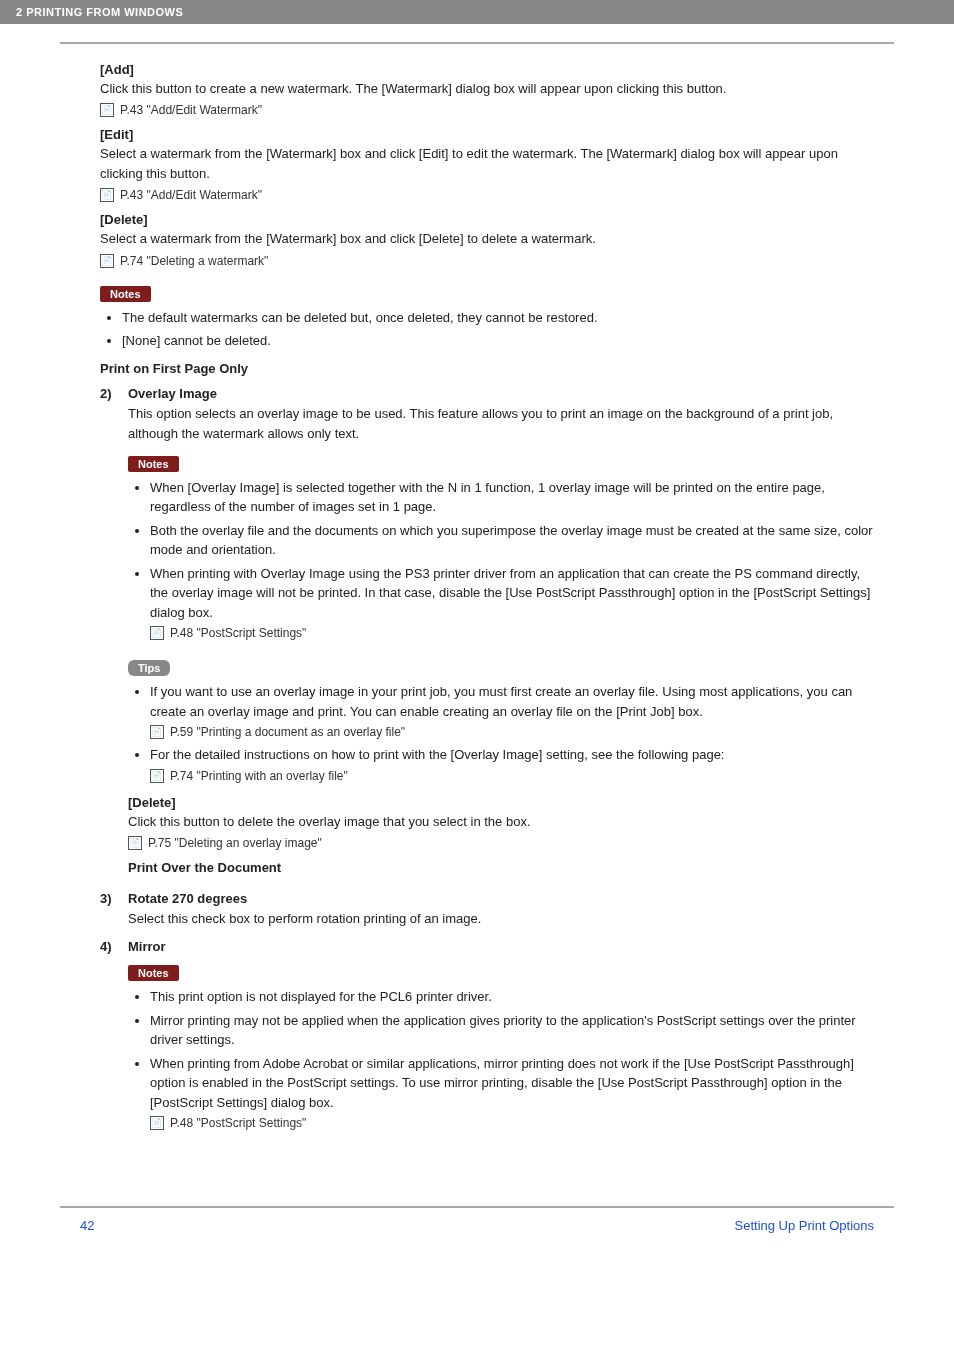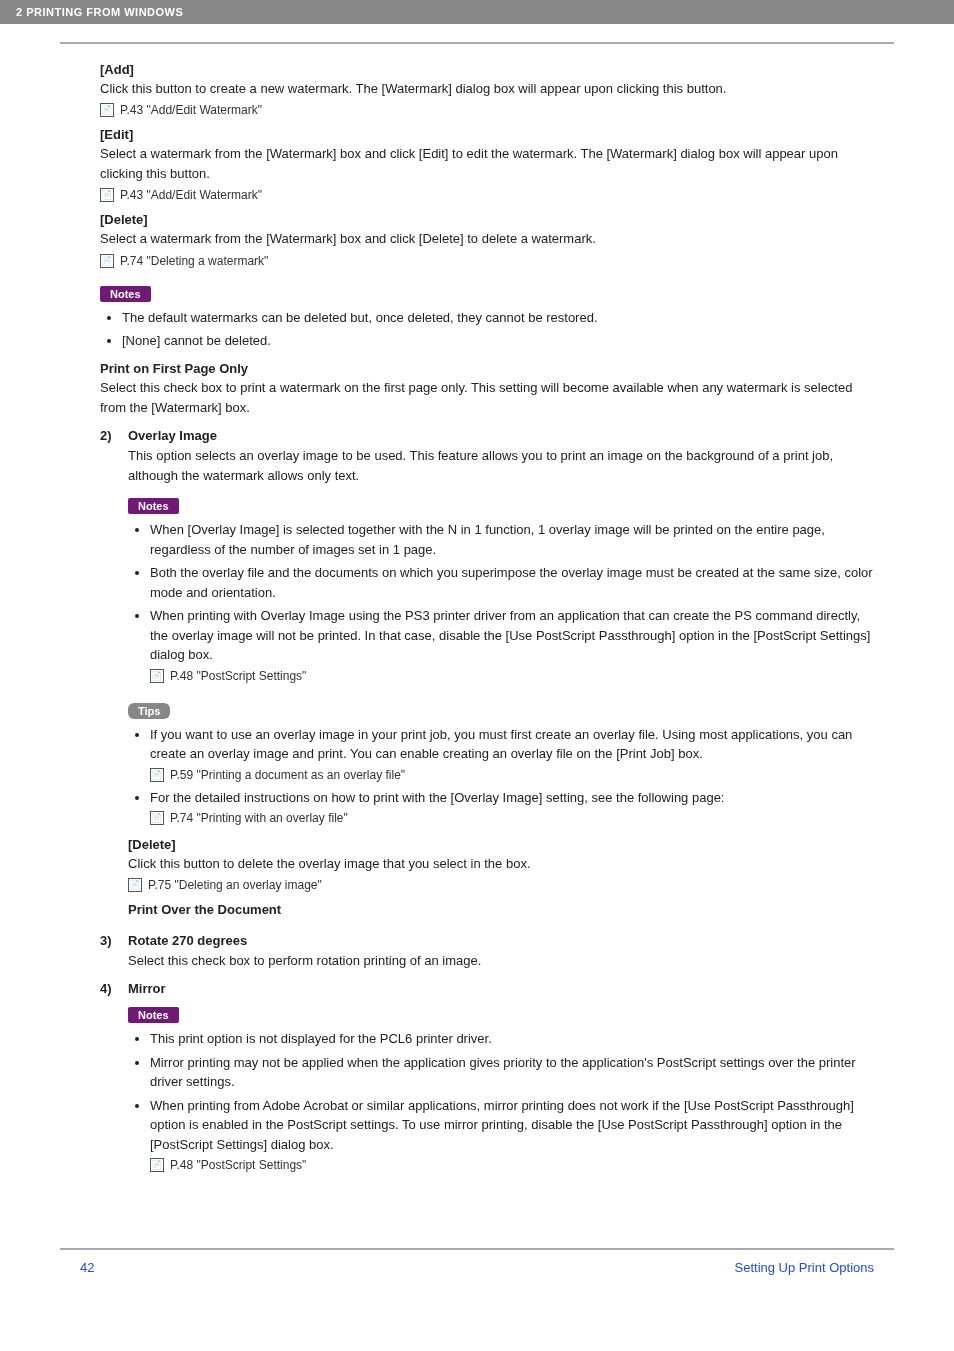--- a/index.html
+++ b/index.html
@@ -57,21 +57,21 @@
       font-size: 9px;
       text-align: center;
       line-height: 13px;
       margin-right: 2px;
       flex-shrink: 0;
     }
 
     .notes-box {
       display: inline-flex;
       align-items: center;
-      background: #701a75;
+      background: #7f1d1d;
       color: #fff;
       font-size: 11px;
       font-weight: bold;
       padding: 2px 10px;
       border-radius: 2px;
       margin: 8px 0 6px 0;
     }
 
     .tips-box {
       display: inline-flex;
@@ -182,21 +182,20 @@
       <span>Notes</span>
     </div>
     <ul class="bullet-list">
       <li>The default watermarks can be deleted but, once deleted, they cannot be restored.</li>
       <li>[None] cannot be deleted.</li>
     </ul>
   </div>
 
   <div class="section">
     <div class="bold-label">Print on First Page Only</div>
-    <div class="body-text">Select this check box to print a watermark on the first page only. This setting will become available when any watermark is selected from the [Watermark] box.</div>
   </div>
 
   <div class="numbered-item">
     <div class="numbered-item-number">2)</div>
     <div class="numbered-item-content">
       <div class="numbered-section-title">Overlay Image</div>
       <div class="body-text">This option selects an overlay image to be used. This feature allows you to print an image on the background of a print job, although the watermark allows only text.</div>
 
       <div class="section">
         <div class="notes-box">

